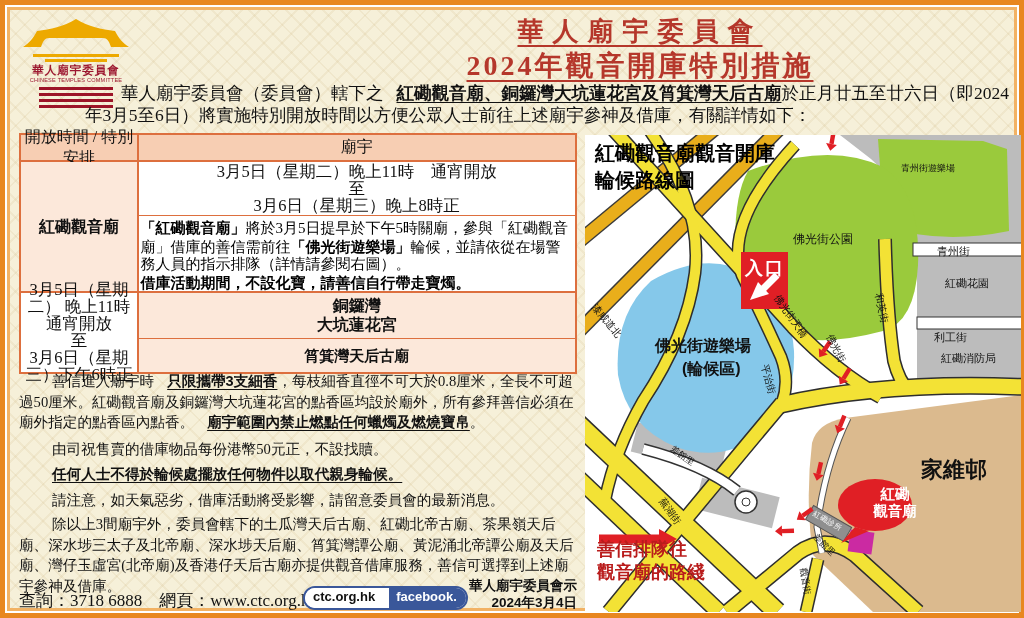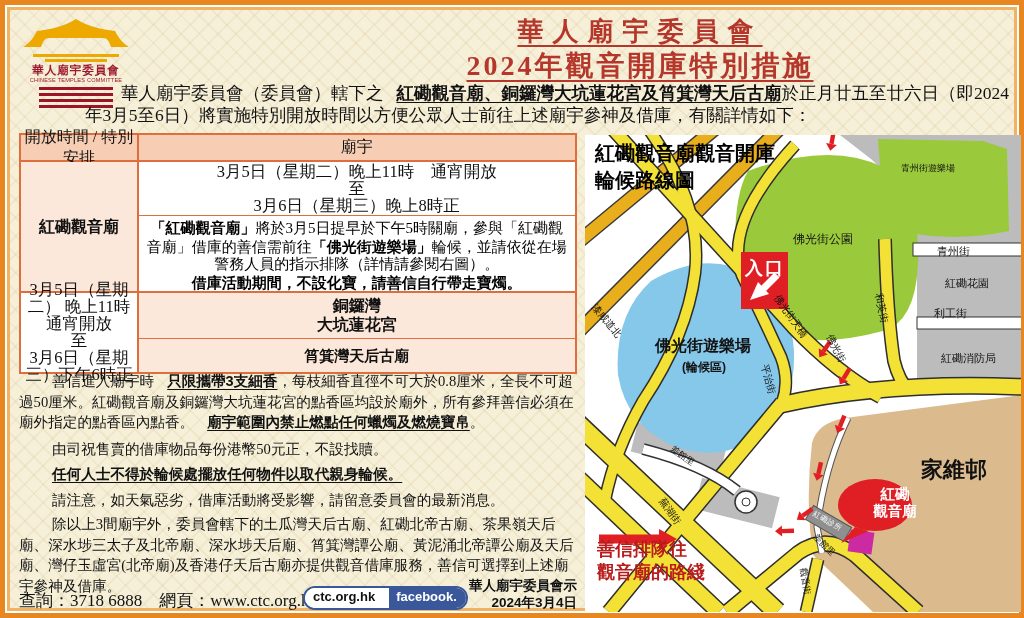--- a/index.html
+++ b/index.html
@@ -28,21 +28,21 @@
   .ub{font-family:"Liberation Sans",sans-serif; font-weight:bold; text-decoration:underline; text-underline-offset:3px;margin-left:13px;}
   
   .info-table{left:14px; top:128px; width:558px; box-sizing:border-box;
     display:grid; grid-template-columns:116px 1fr; grid-template-rows:25px 53px 75px 45px 33px;
     background:#dd6f3e; gap:1.5px; border:2px solid #dd6f3e;}
   .cell{display:flex; align-items:center; justify-content:center; text-align:center; color:#111;}
   .cell.head{background:#f7ceb3; font-size:16px;}
   .cell.temple{background:#fce8da; font-family:"Liberation Sans",sans-serif; font-weight:bold; font-size:16px; line-height:19px;}
   .cell.white{background:#ffffff;}
   .times{font-size:16.5px; line-height:17px;}
-  .note{display:block; text-align:center; padding:3px 8px; font-size:15px; line-height:17.5px; background:#fff;}
+  .note{display:block; text-align:left; padding:3px 2px; font-size:15px; line-height:17.5px; background:#fff;}
   .note .b{font-family:"Liberation Sans",sans-serif; font-weight:bold;}
   
   .para{left:14px; width:558px; font-size:14.6px; line-height:20.5px; color:#111; text-indent:33px;}
   .para.bold-u{font-family:"Liberation Sans",sans-serif; font-weight:bold; text-decoration:underline; text-underline-offset:3px;}
   
   .footer-left{left:14px; top:584px; font-size:17px; color:#111;}
   .fb-badge{left:298px; top:581px; display:inline-flex; align-items:stretch; border:2px solid #3a579a; border-radius:13px; overflow:hidden; background:#fff; height:20px;gap:8px;}
   .fb-badge .site{padding:1px 6px 0 8px; font-family:"Liberation Sans",sans-serif; font-weight:bold; font-size:13px; color:#111; background:#fff;}
   .fb-badge .fb{padding:1px 9px 0 7px; font-family:"Liberation Sans",sans-serif; font-weight:bold; font-size:13px; color:#fff; background:#3a579a;}
   .footer-right{left:432px; top:572px; width:140px; text-align:right; font-family:"Liberation Sans",sans-serif; font-weight:bold; font-size:13.5px; line-height:17px; color:#111;}
@@ -243,28 +243,28 @@
 
     <div class="mlabels">
       <div class="ml map-title">
         <div>紅磡觀音廟觀音開庫</div>
         <div>輪候路線圖</div>
       </div>
       <div class="ml" style="left:316px; top:27px; font-size:9px;">青州街遊樂場</div>
       <div class="ml" style="left:208px; top:96px; font-size:12px;">佛光街公園</div>
       <div class="ml entrance-text">入口</div>
       <div class="ml" style="left:70px; top:201px; font-size:16px; font-weight:bold;">佛光街遊樂場</div>
-      <div class="ml" style="left:97px; top:224px; font-size:12px; font-weight:bold;">(輪候區)</div>
+      <div class="ml" style="left:97px; top:224px; font-size:16px; font-weight:bold;">(輪候區)</div>
       <div class="ml" style="left:14px; top:166px; font-size:10px; transform:rotate(50deg);">漆咸道北</div>
       <div class="ml" style="left:197px; top:157px; font-size:10px; transform:rotate(55deg);">佛光街天橋</div>
       <div class="ml" style="left:250px; top:197px; font-size:10px; transform:rotate(62deg);">佛光街</div>
       <div class="ml" style="left:300px; top:157px; font-size:10px; transform:rotate(78deg);">和英街</div>
       <div class="ml" style="left:352px; top:109px; font-size:11px;">青州街</div>
       <div class="ml" style="left:360px; top:141px; font-size:11px;">紅磡花園</div>
-      <div class="ml" style="left:349px; top:171px; font-size:11px;">利工街</div>
+      <div class="ml" style="left:349px; top:195px; font-size:11px;">利工街</div>
       <div class="ml" style="left:356px; top:216px; font-size:11px;">紅磡消防局</div>
       <div class="ml" style="left:186px; top:228px; font-size:10px; transform:rotate(75deg);">平治街</div>
       <div class="ml" style="left:90px; top:308px; font-size:9px; transform:rotate(35deg);">差館里</div>
       <div class="ml" style="left:82px; top:360px; font-size:10px; transform:rotate(55deg);">蕪湖街</div>
       <div class="ml" style="left:336px; top:320px; font-size:22px; font-weight:bold;">家維邨</div>
       <div class="ml" style="left:234px; top:396px; font-size:9px; transform:rotate(45deg);">差館里</div>
       <div class="ml" style="left:224px; top:432px; font-size:9px; transform:rotate(80deg);">觀音街</div>
       <div class="ml clinic-text">紅磡診所</div>
       <div class="ml bubble-text">
         <div>紅磡</div>

